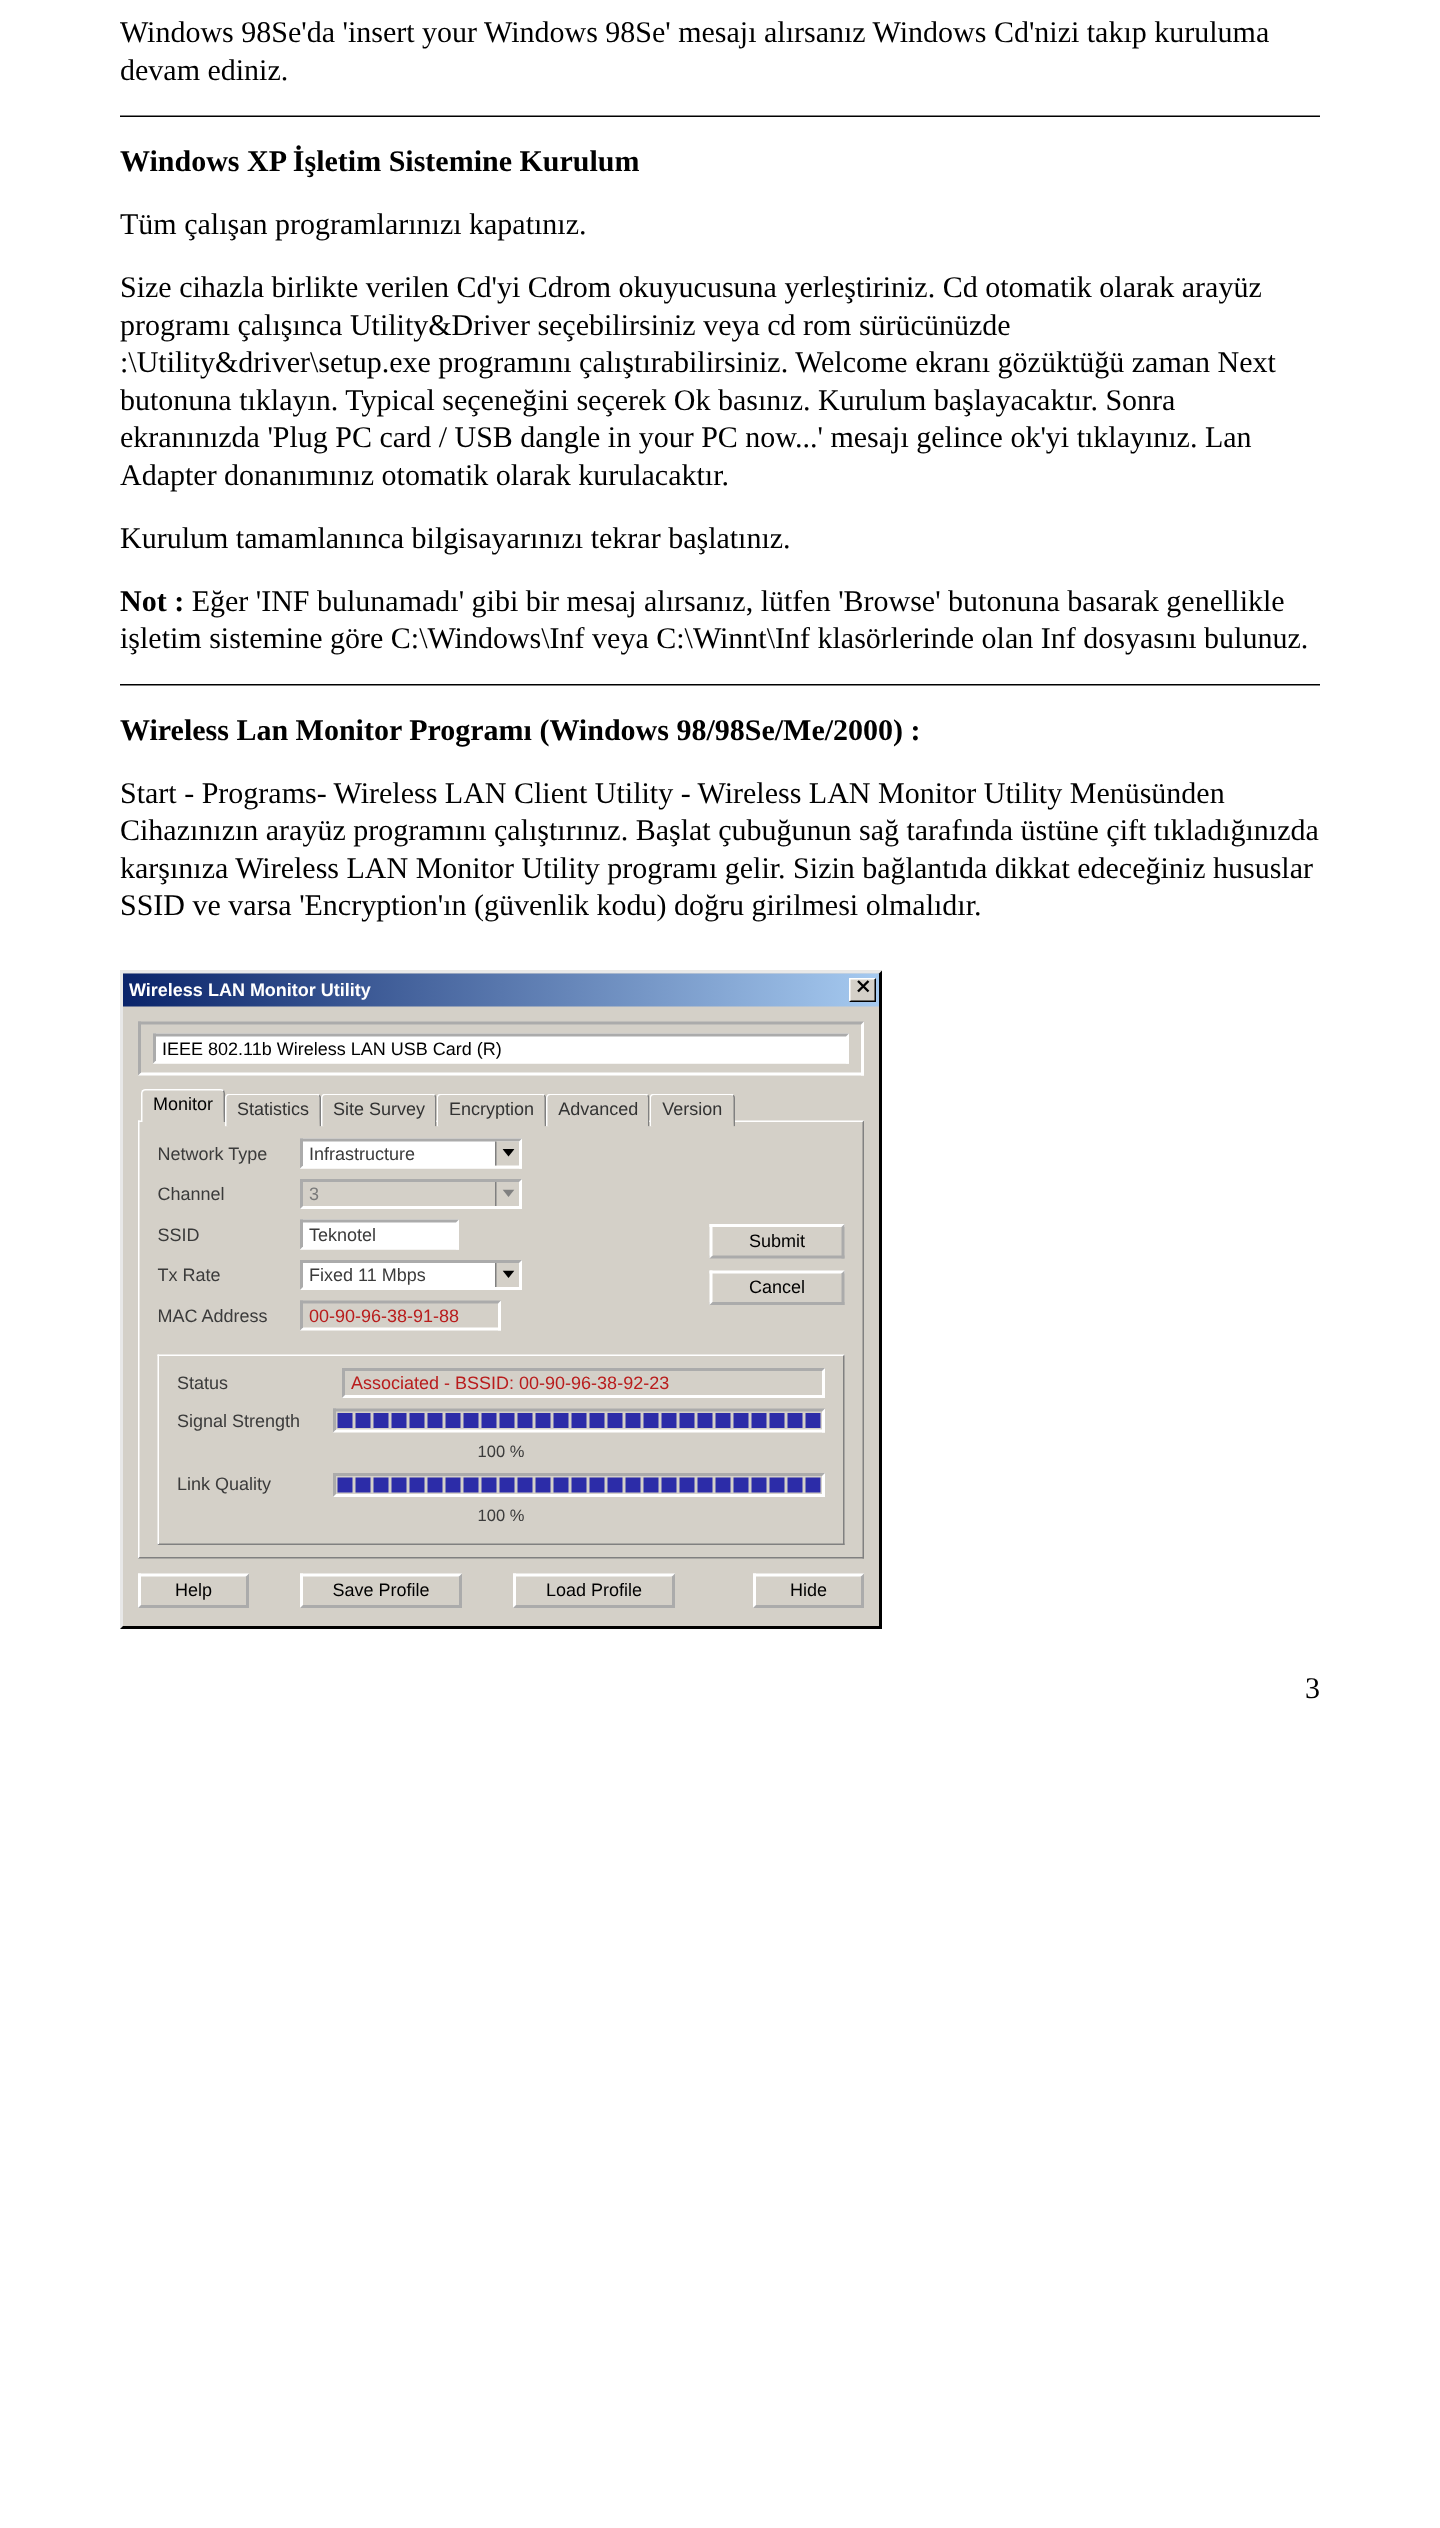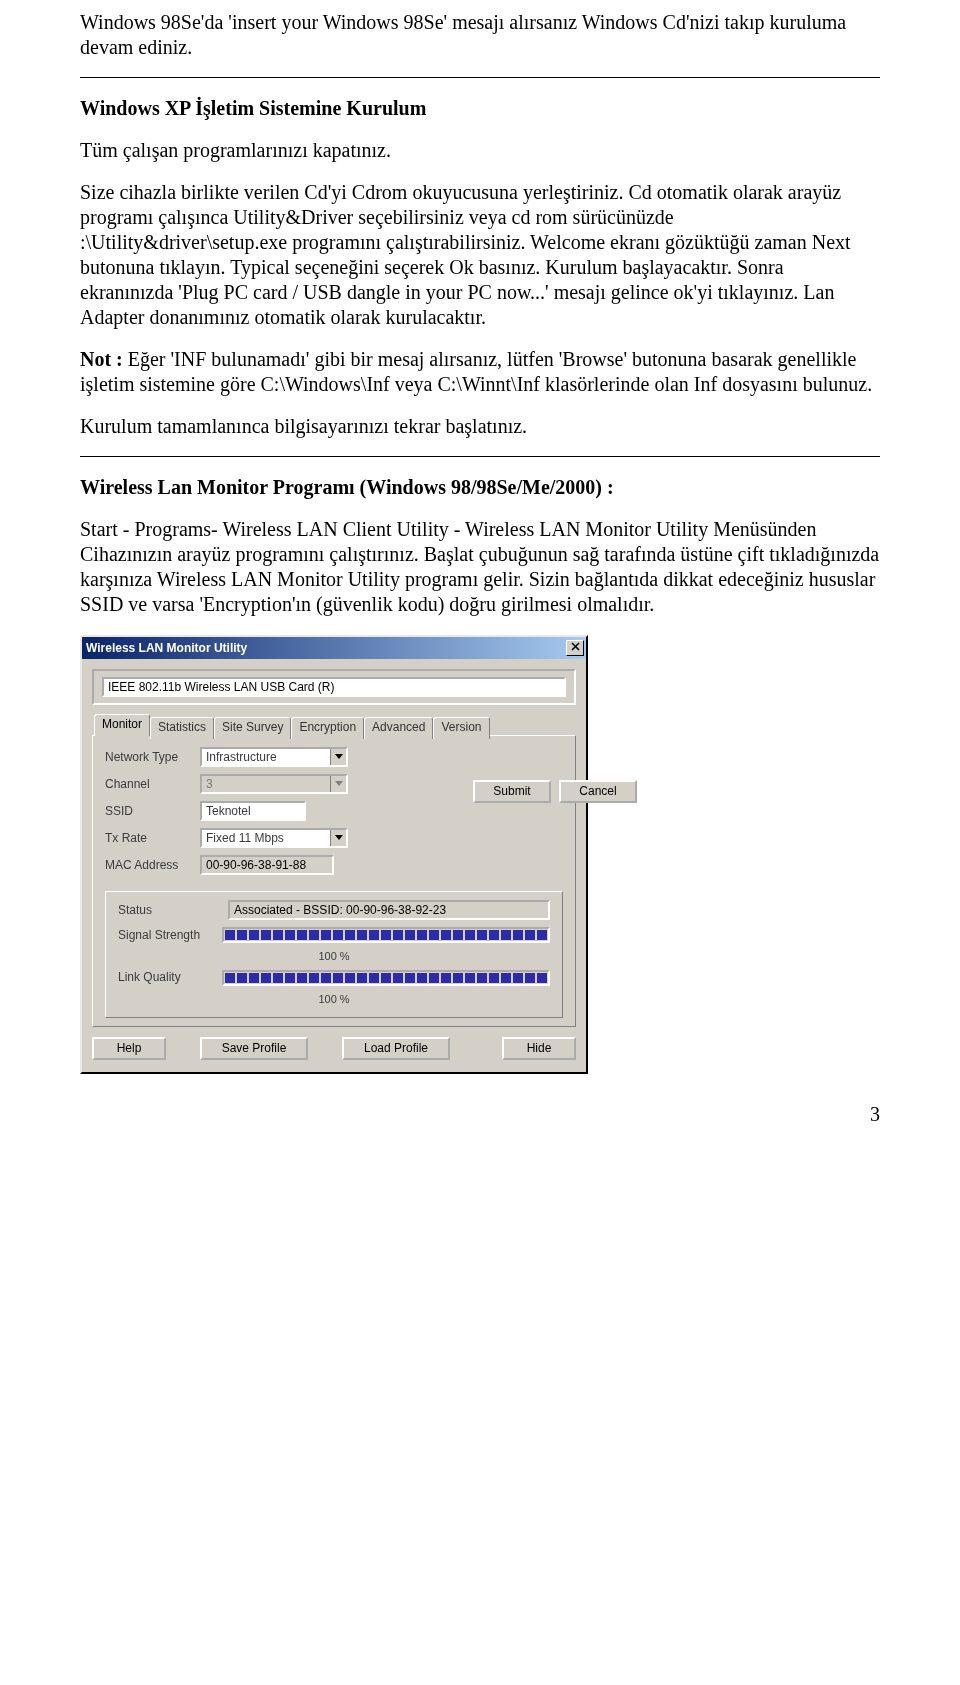--- a/index.html
+++ b/index.html
@@ -21,21 +21,21 @@
   hr.sep {
     border: none;
     border-top: 1.2px solid #000;
     margin: 6px 0 18px 0;
   }
   .page-num {
     text-align: right;
     font-size: 20px;
     margin-top: 28px;
   }
-  .dialog-wrap { margin: 18px 0 0 0; }
+  .dialog-wrap { margin: 30px 0 0 0; }
 
   
   .dlg {
     width: 508px;
     background: #d4d0c8;
     border: 2px solid #000;
     border-top-color: #e8e8e8;
     border-left-color: #e8e8e8;
     font-family: "MS Sans Serif", Tahoma, Arial, sans-serif;
     font-size: 13px;
@@ -74,21 +74,21 @@
     background: #fff;
     border: 2px inset #fff;
     height: 20px;
     padding: 1px 4px;
     font-size: 12px;
     white-space: nowrap;
     overflow: hidden;
   }
   .sunken-input.disabled {
     background: #d4d0c8;
-    color: #000000;
+    color: #b91c1c;
   }
 
   .tabs {
     display: flex;
     position: relative;
     top: 2px;
     padding-left: 2px;
   }
   .tab {
     background: #d4d0c8;
@@ -216,25 +216,25 @@
   <p>Windows 98Se'da 'insert your Windows 98Se' mesajı alırsanız Windows Cd'nizi takıp kuruluma devam ediniz.</p>
 
   <hr class="sep">
 
   <p class="bold">Windows XP İşletim Sistemine Kurulum</p>
 
   <p>Tüm çalışan programlarınızı kapatınız.</p>
 
   <p>Size cihazla birlikte verilen Cd'yi Cdrom okuyucusuna yerleştiriniz. Cd otomatik olarak arayüz programı çalışınca Utility&amp;Driver seçebilirsiniz veya cd rom sürücünüzde :\Utility&amp;driver\setup.exe programını çalıştırabilirsiniz. Welcome ekranı gözüktüğü zaman Next butonuna tıklayın. Typical seçeneğini seçerek Ok basınız. Kurulum başlayacaktır. Sonra ekranınızda 'Plug PC card / USB dangle in your PC now...' mesajı gelince ok'yi tıklayınız. Lan Adapter donanımınız otomatik olarak kurulacaktır.</p>
 
+  <p>Kurulum tamamlanınca bilgisayarınızı tekrar başlatınız.</p>
+
   <p>
     <span class="bold">Not :</span><span> Eğer 'INF bulunamadı' gibi bir mesaj alırsanız, lütfen 'Browse' butonuna basarak genellikle işletim sistemine göre C:\Windows\Inf veya C:\Winnt\Inf klasörlerinde olan Inf dosyasını bulunuz.</span>
   </p>
-
-  <p>Kurulum tamamlanınca bilgisayarınızı tekrar başlatınız.</p>
 
   <hr class="sep">
 
   <p class="bold">Wireless Lan Monitor Programı (Windows 98/98Se/Me/2000) :</p>
 
   <p>Start - Programs- Wireless LAN Client Utility - Wireless LAN Monitor Utility Menüsünden Cihazınızın arayüz programını çalıştırınız. Başlat çubuğunun sağ tarafında üstüne çift tıkladığınızda karşınıza Wireless LAN Monitor Utility programı gelir. Sizin bağlantıda dikkat edeceğiniz hususlar SSID ve varsa 'Encryption'ın (güvenlik kodu) doğru girilmesi olmalıdır.</p>
 
   <div class="dialog-wrap">
     <div class="dlg">
       <div class="titlebar">
@@ -318,21 +318,21 @@
               </div>
 
               <div class="form-row">
                 <div class="lbl">MAC Address</div>
                 <div class="fld">
                   <div class="sunken-input disabled" style="width:134px;">00-90-96-38-91-88</div>
                 </div>
               </div>
             </div>
 
-            <div style="width:90px; display:flex; flex-direction:row; justify-content:flex-start; gap:8px; padding-top:34px;">
+            <div style="width:90px; display:flex; flex-direction:column; justify-content:center; gap:8px; padding-top:34px;">
               <div class="btn">Submit</div>
               <div class="btn">Cancel</div>
             </div>
           </div>
 
           <div class="panel2">
             <div class="status-row">
               <div class="lbl">Status</div>
               <div class="sunken-input disabled" style="flex:1;">Associated - BSSID: 00-90-96-38-92-23</div>
             </div>

